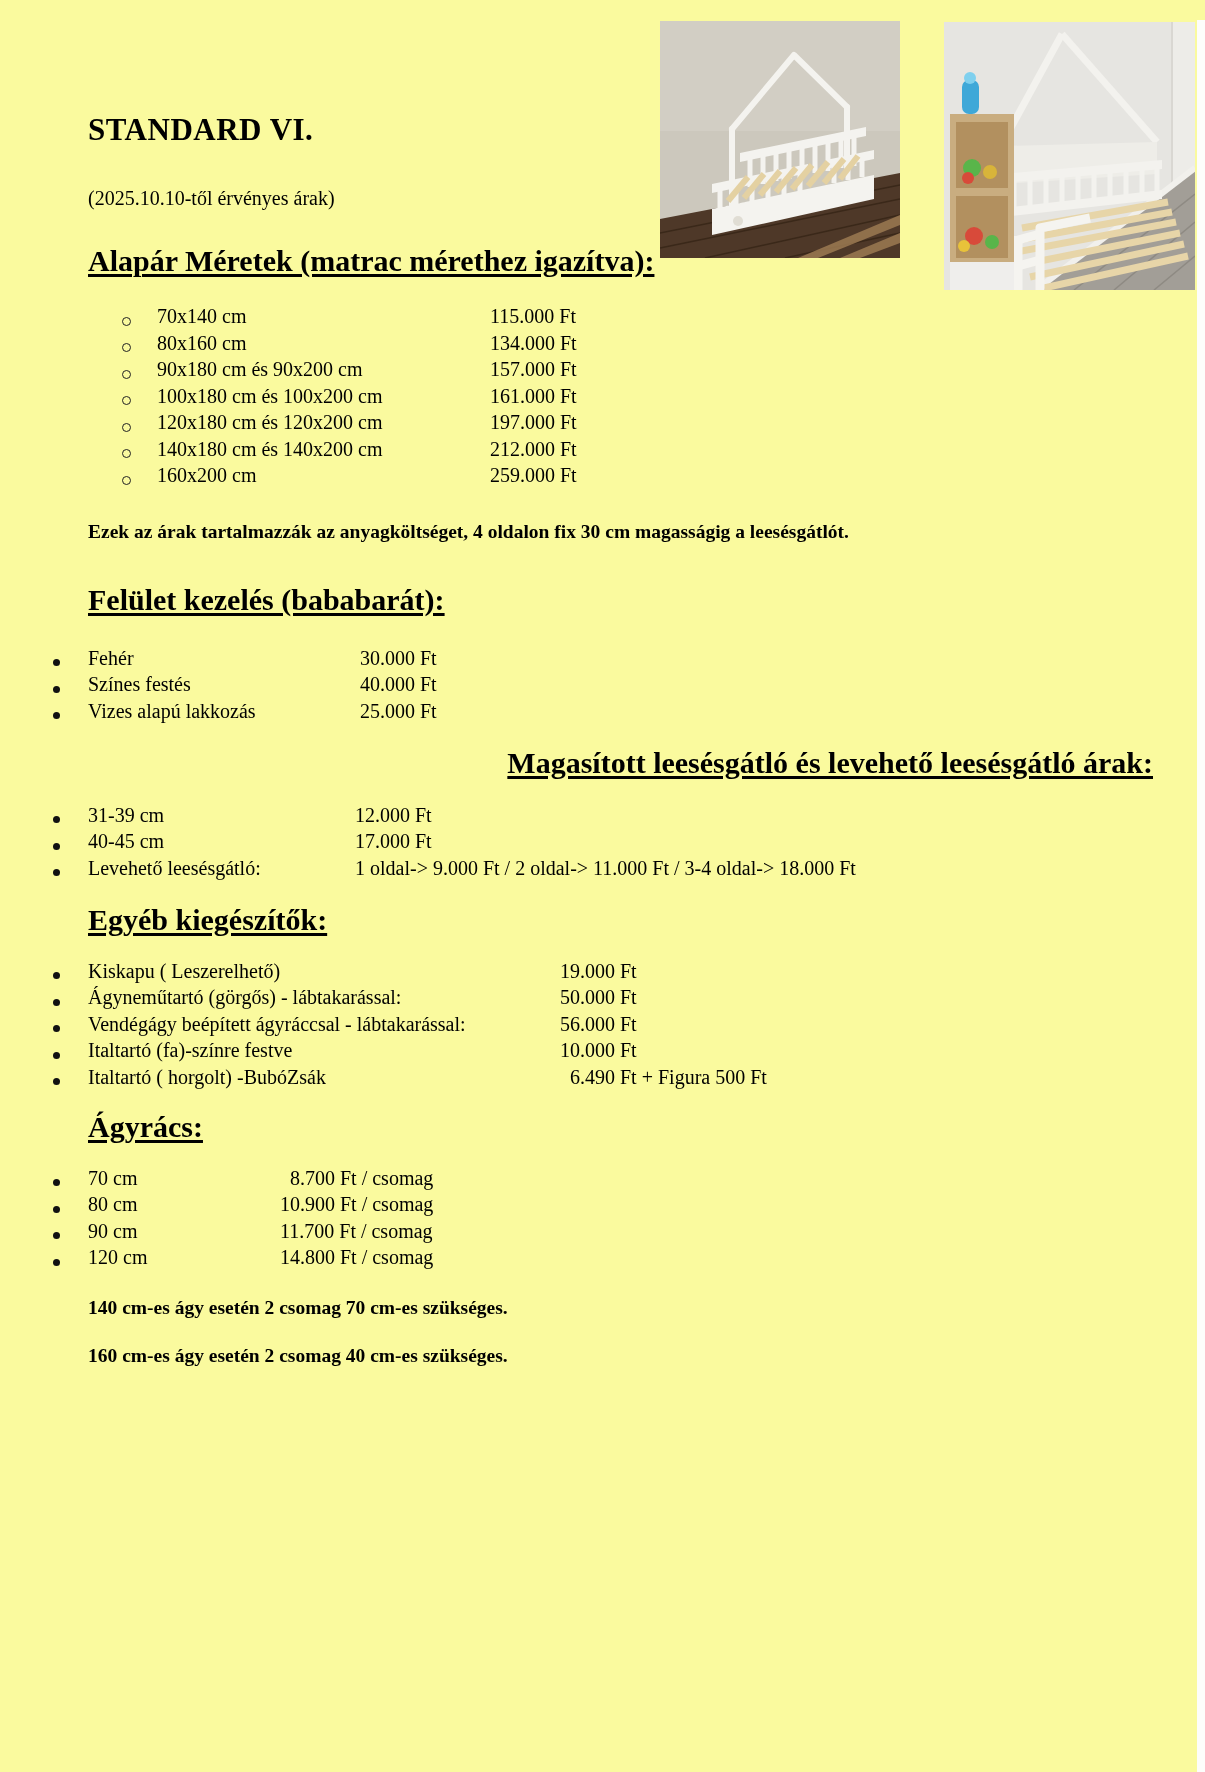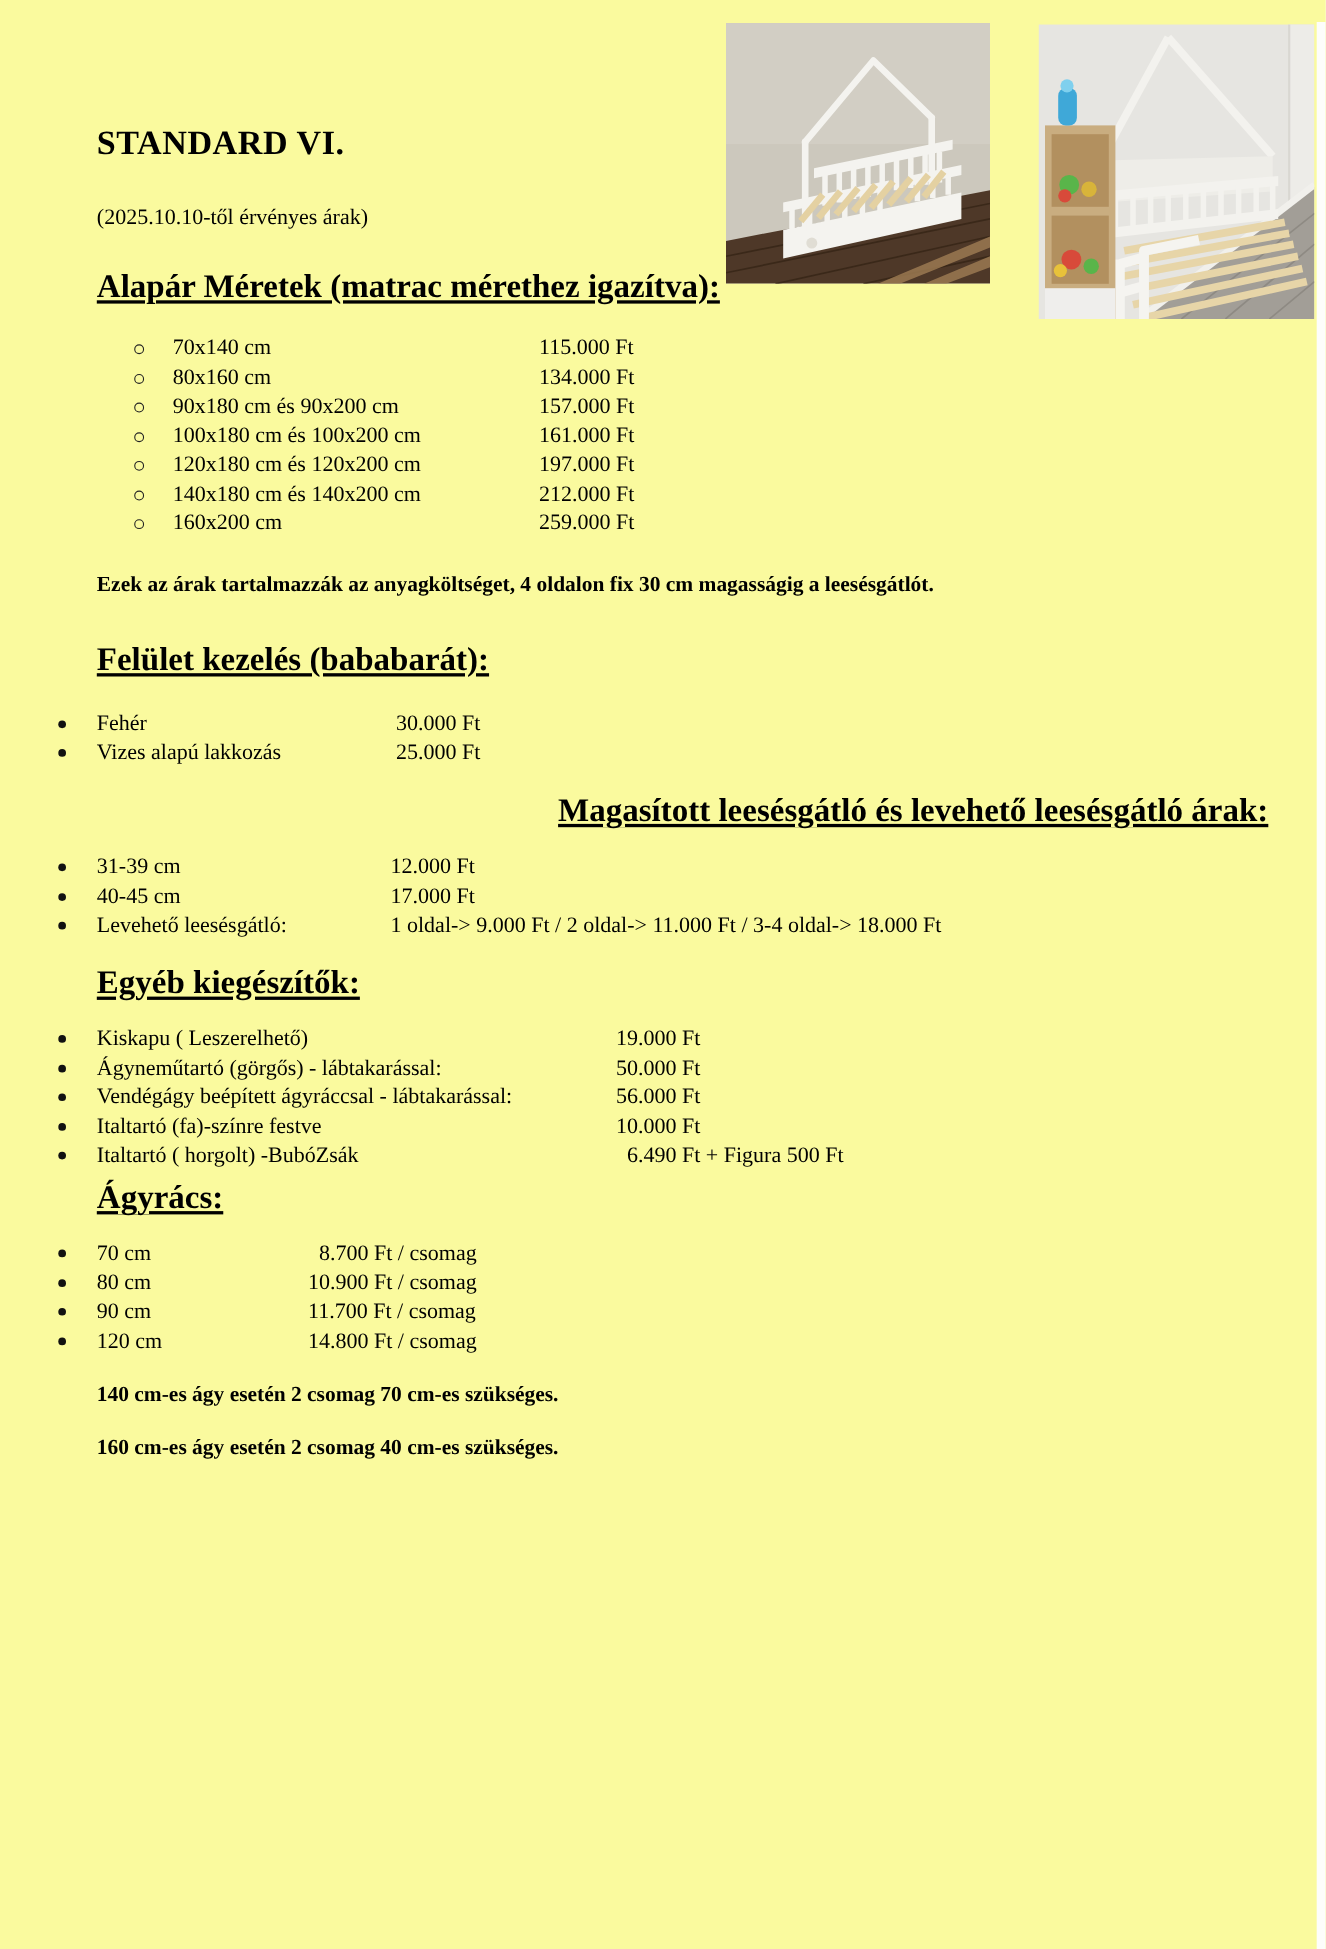--- a/index.html
+++ b/index.html
@@ -39,39 +39,39 @@
   .section-heading{
     margin:0 0 0 35px;
     font-weight:bold;
     text-decoration:underline;
     text-underline-offset:3px;
   }
   .h-alapar{margin-top:36px;}
   .h-felulet{margin-top:42px;}
   .h-magasitott{margin-top:26px;text-align:right;}
   .h-egyeb{margin-top:26px;}
-  .h-agyracs{margin-top:12px;}
+  .h-agyracs{margin-top:24px;}
   .note{
     margin:30px 0 0 35px;
     font-weight:bold;
     font-size:19.5px;
   }
   .note-small{
     margin:24px 0 0 35px;
     font-weight:bold;
     font-size:19.5px;
   }
   .note-small + .note-small{margin-top:21.5px;}
   .list{margin:0;padding:0;}
   .list-base{margin-top:29px;}
   .list-felulet{margin-top:31px;}
   .list-magasitott{margin-top:25px;}
   .list-egyeb{margin-top:24px;}
   .list-agyracs{margin-top:24px;}
-  .row{display:flex;align-items:flex-start;}
+  .row{display:flex;align-items:center;}
   .bullet-cell{width:35px;flex:0 0 35px;display:flex;}
   .list-base .row{padding-left:69px;}
   .circle-bullet{
     width:7px;height:7px;border:1.3px solid #222;border-radius:50%;
     margin-top:10px;display:inline-block;background:transparent;
   }
   .dot-bullet{
     width:7px;height:7px;background:#111;border-radius:50%;
     margin-top:10px;display:inline-block;
   }
@@ -169,20 +169,27 @@
     <div class="list list-felulet">
 
         <div class="row">
           <span class="bullet-cell">
             <span class="dot-bullet"></span>
           </span>
           <span class="label">Fehér</span>
           <span class="price">30.000 Ft</span>
         </div>
 
+        <div class="row">
+          <span class="bullet-cell">
+            <span class="dot-bullet"></span>
+          </span>
+          <span class="label">Színes festés</span>
+          <span class="price">40.000 Ft</span>
+        </div>
 
         <div class="row">
           <span class="bullet-cell">
             <span class="dot-bullet"></span>
           </span>
           <span class="label">Vizes alapú lakkozás</span>
           <span class="price">25.000 Ft</span>
         </div>
       </div>
 

